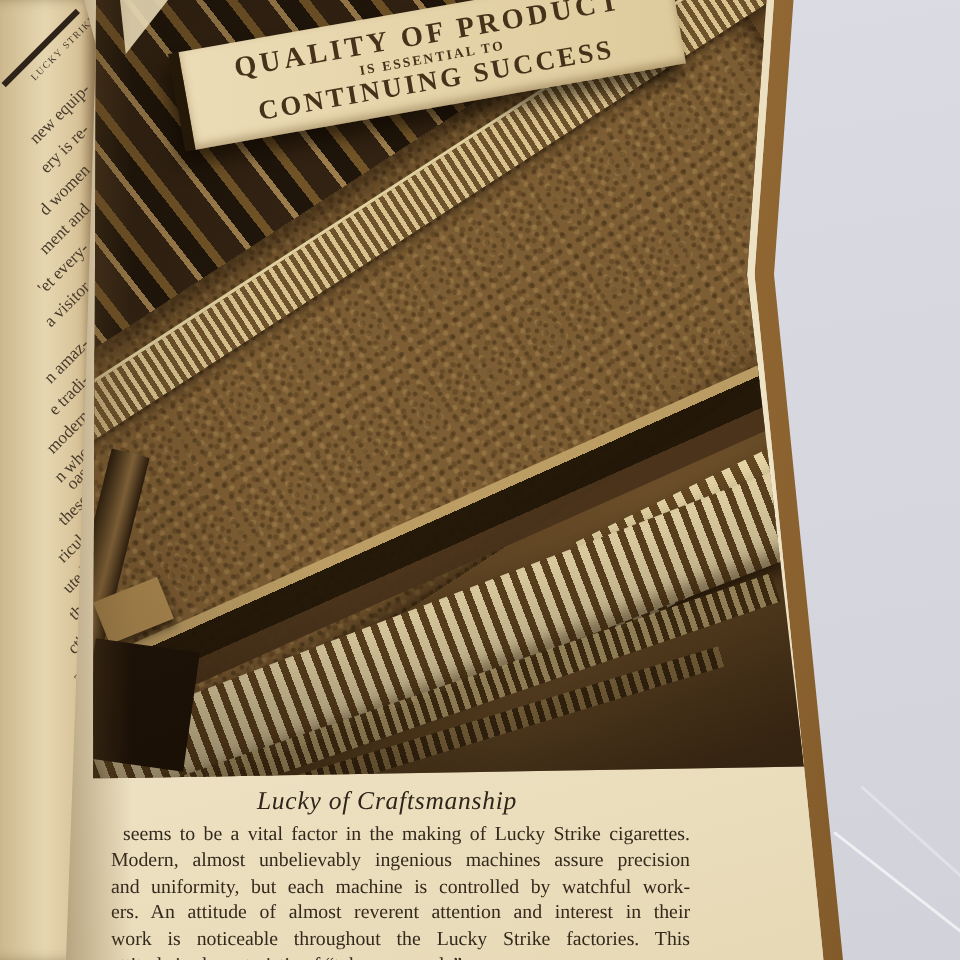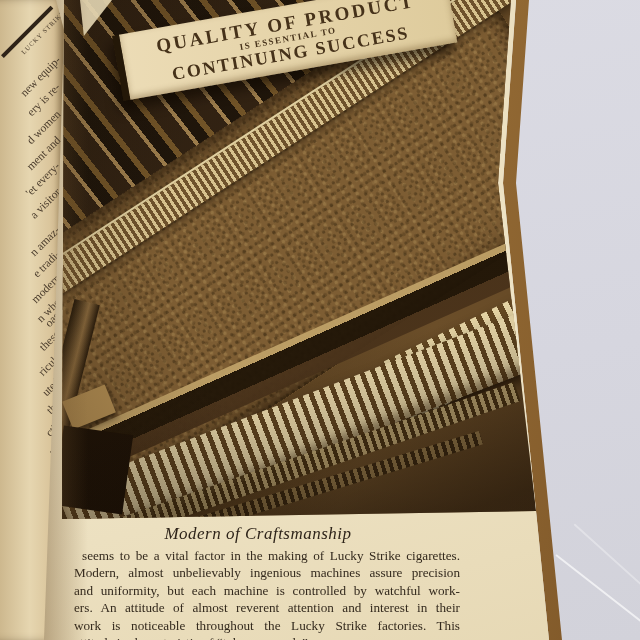--- a/index.html
+++ b/index.html
@@ -144,21 +144,21 @@
       <div class="ph-notch"></div>
 
       <div class="sign">
         <div class="l1">QUALITY OF PRODUCT</div>
         <div class="l2">IS ESSENTIAL TO</div>
         <div class="l3">CONTINUING SUCCESS</div>
       </div>
     </div>
 
     <div class="caption">
-      <div class="cap-title">Modern of Craftsmanship</div>
+      <div class="cap-title">Lucky of Craftsmanship</div>
       <div class="cap-para">
         <div class="cap-line first">seems to be a vital factor in the making of Lucky Strike cigarettes.</div>
         <div class="cap-line">Modern, almost unbelievably ingenious machines assure precision</div>
         <div class="cap-line">and uniformity, but each machine is controlled by watchful work-</div>
         <div class="cap-line">ers. An attitude of almost reverent attention and interest in their</div>
         <div class="cap-line">work is noticeable throughout the Lucky Strike factories. This</div>
         <div class="cap-line last">attitude is characteristic of “tobacco people”.</div>
       </div>
     </div>
 

